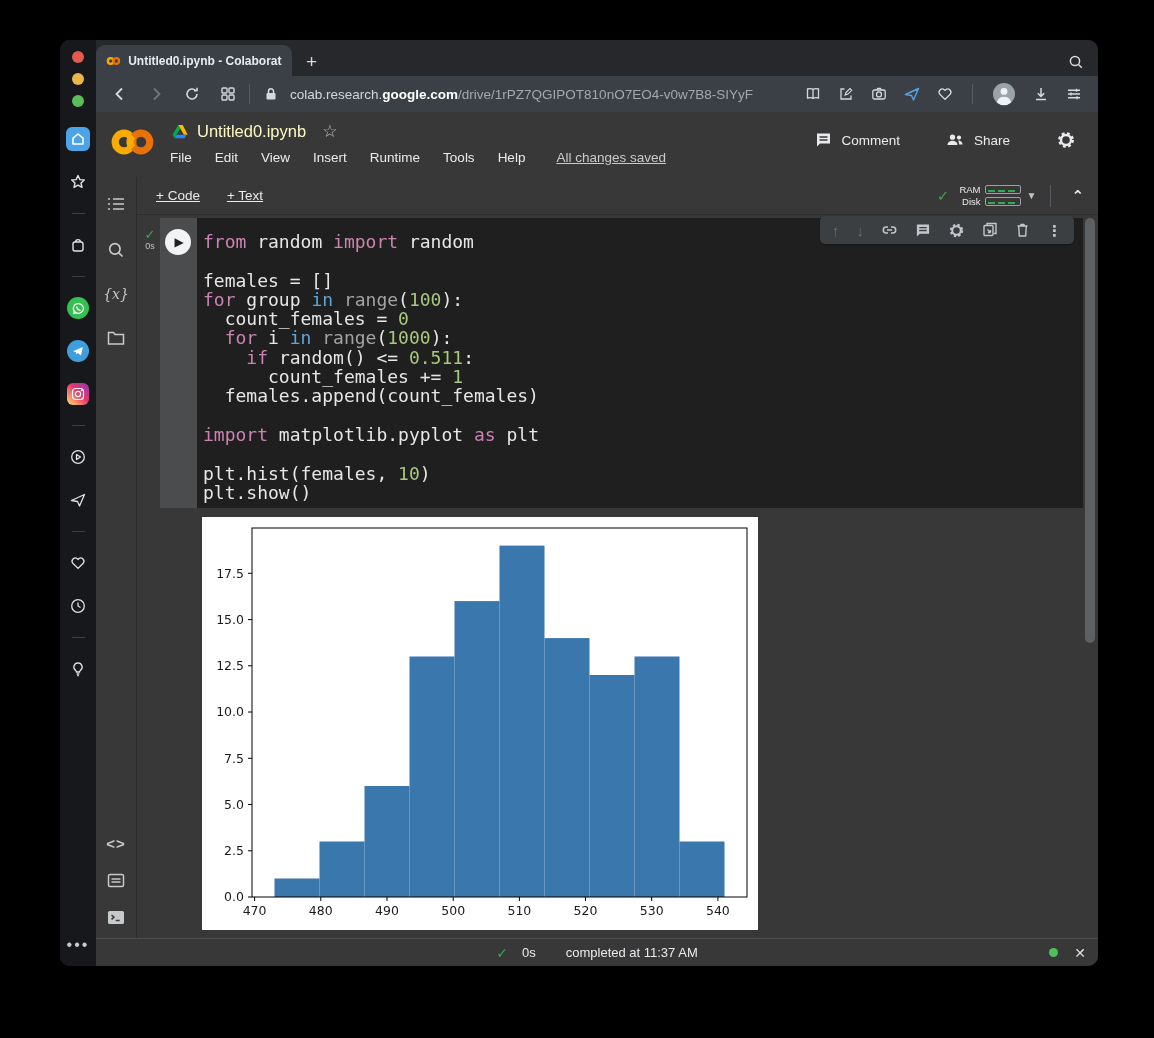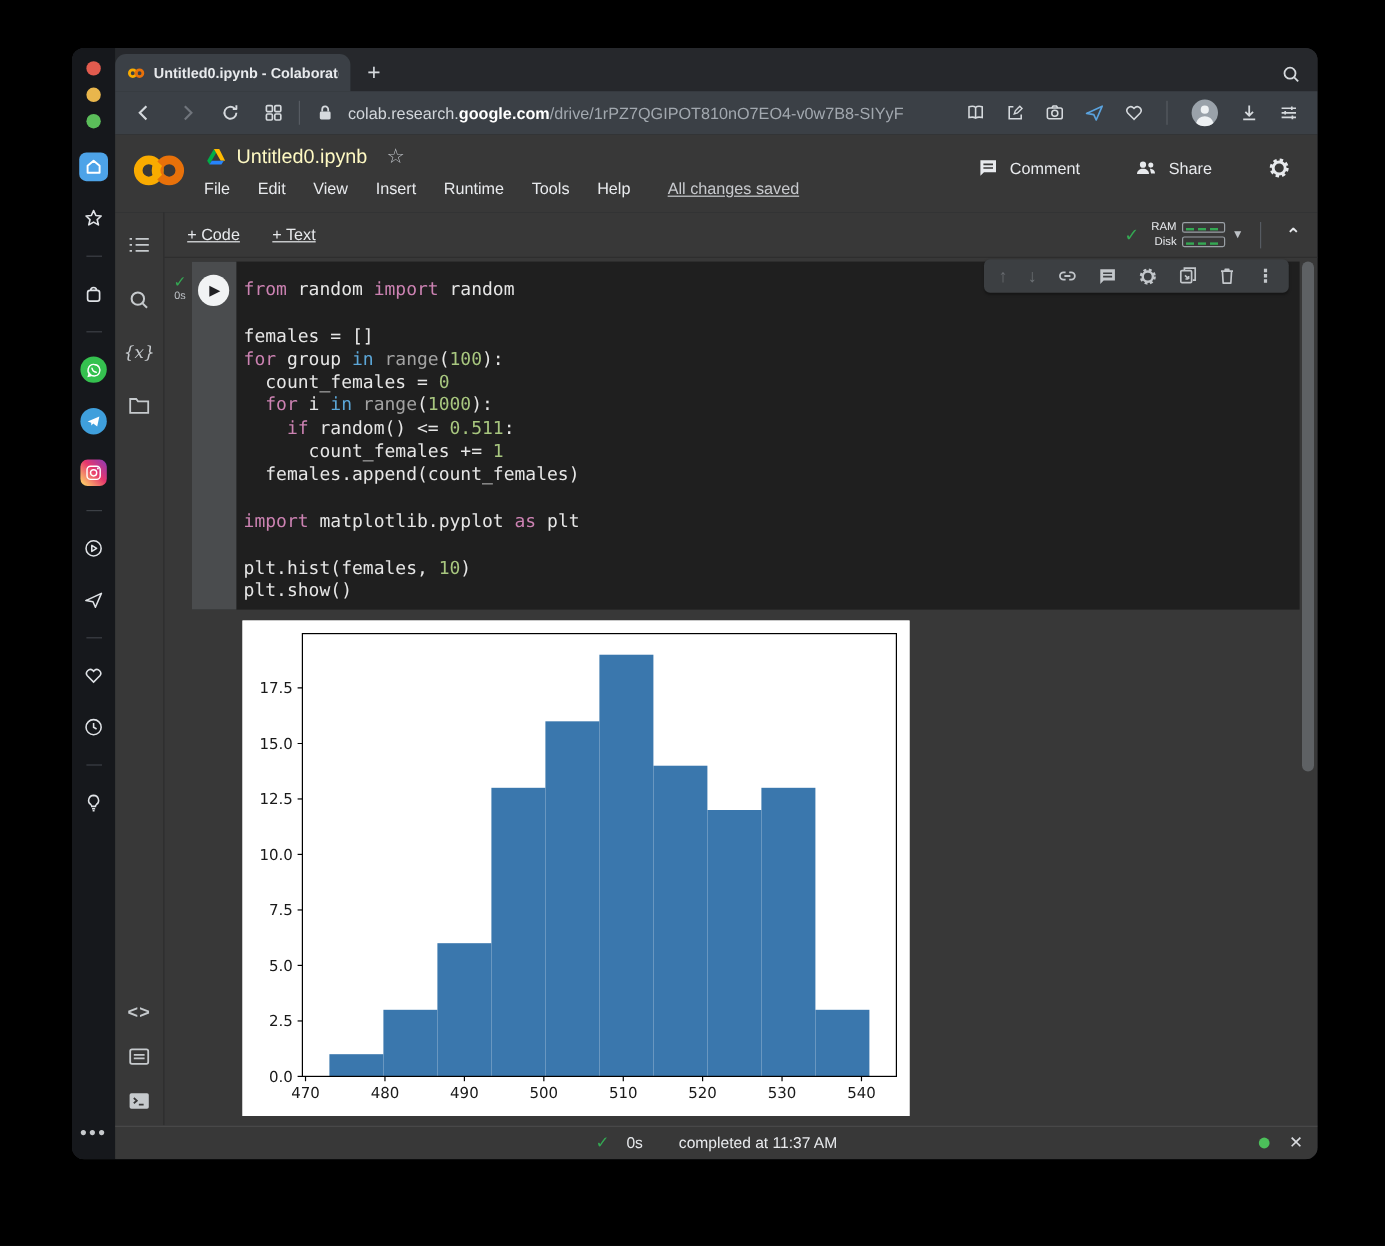--- a/index.html
+++ b/index.html
@@ -91,21 +91,21 @@
   .notebook { position:absolute; left:77px; right:0; top:175px; bottom:28px; background:#383838; }
   .gutter-status { position:absolute; left:3px; top:14px; width:20px; text-align:center; }
   .gutter-status .chk { color:#34a853; font-size:13px; line-height:12px; }
   .gutter-status .t { color:#bdc1c6; font-size:9px; }
   .cell { position:absolute; left:23px; top:3px; width:923px; height:290px; background:#1f1f1f; }
   .rail { position:absolute; left:0; top:0; bottom:0; width:37px; background:#4a4c4e; }
   .playbtn { position:absolute; left:5px; top:11px; width:26px; height:26px; border-radius:50%;
              background:#f1f3f4; display:flex; align-items:center; justify-content:center; }
   .playbtn span { color:#202124; font-size:12px; margin-left:2px; }
   .code { position:absolute; left:43px; top:14px; right:10px;
-          font-family:"DejaVu Sans Mono","Liberation Mono",monospace; font-size:15px;
+          font-family:"DejaVu Sans Mono","Liberation Mono",monospace; font-size:18px;
           line-height:19.3px; color:#e6e6e6; white-space:pre; }
   .tok-k { color:#cc82b2; } .tok-b { color:#5ca7d8; } .tok-f { color:#a3a3a3; }
   .tok-n { color:#a8c77f; } .tok-w { color:#e6e6e6; }
   .cell-toolbar { position:absolute; right:9px; top:-2px; height:28px; background:#3c3f42;
                   border-radius:5px; display:flex; align-items:center; gap:17px; padding:0 12px;
                   color:#c3c7cb; box-shadow:0 1px 2px rgba(0,0,0,.3); }
   .ct-dim { color:#6a6e72; }
   .ct-txt { font-size:15px; line-height:1; }
 
   .figure { position:absolute; left:65px; top:302px; width:556px; height:413px; background:#fff; }

